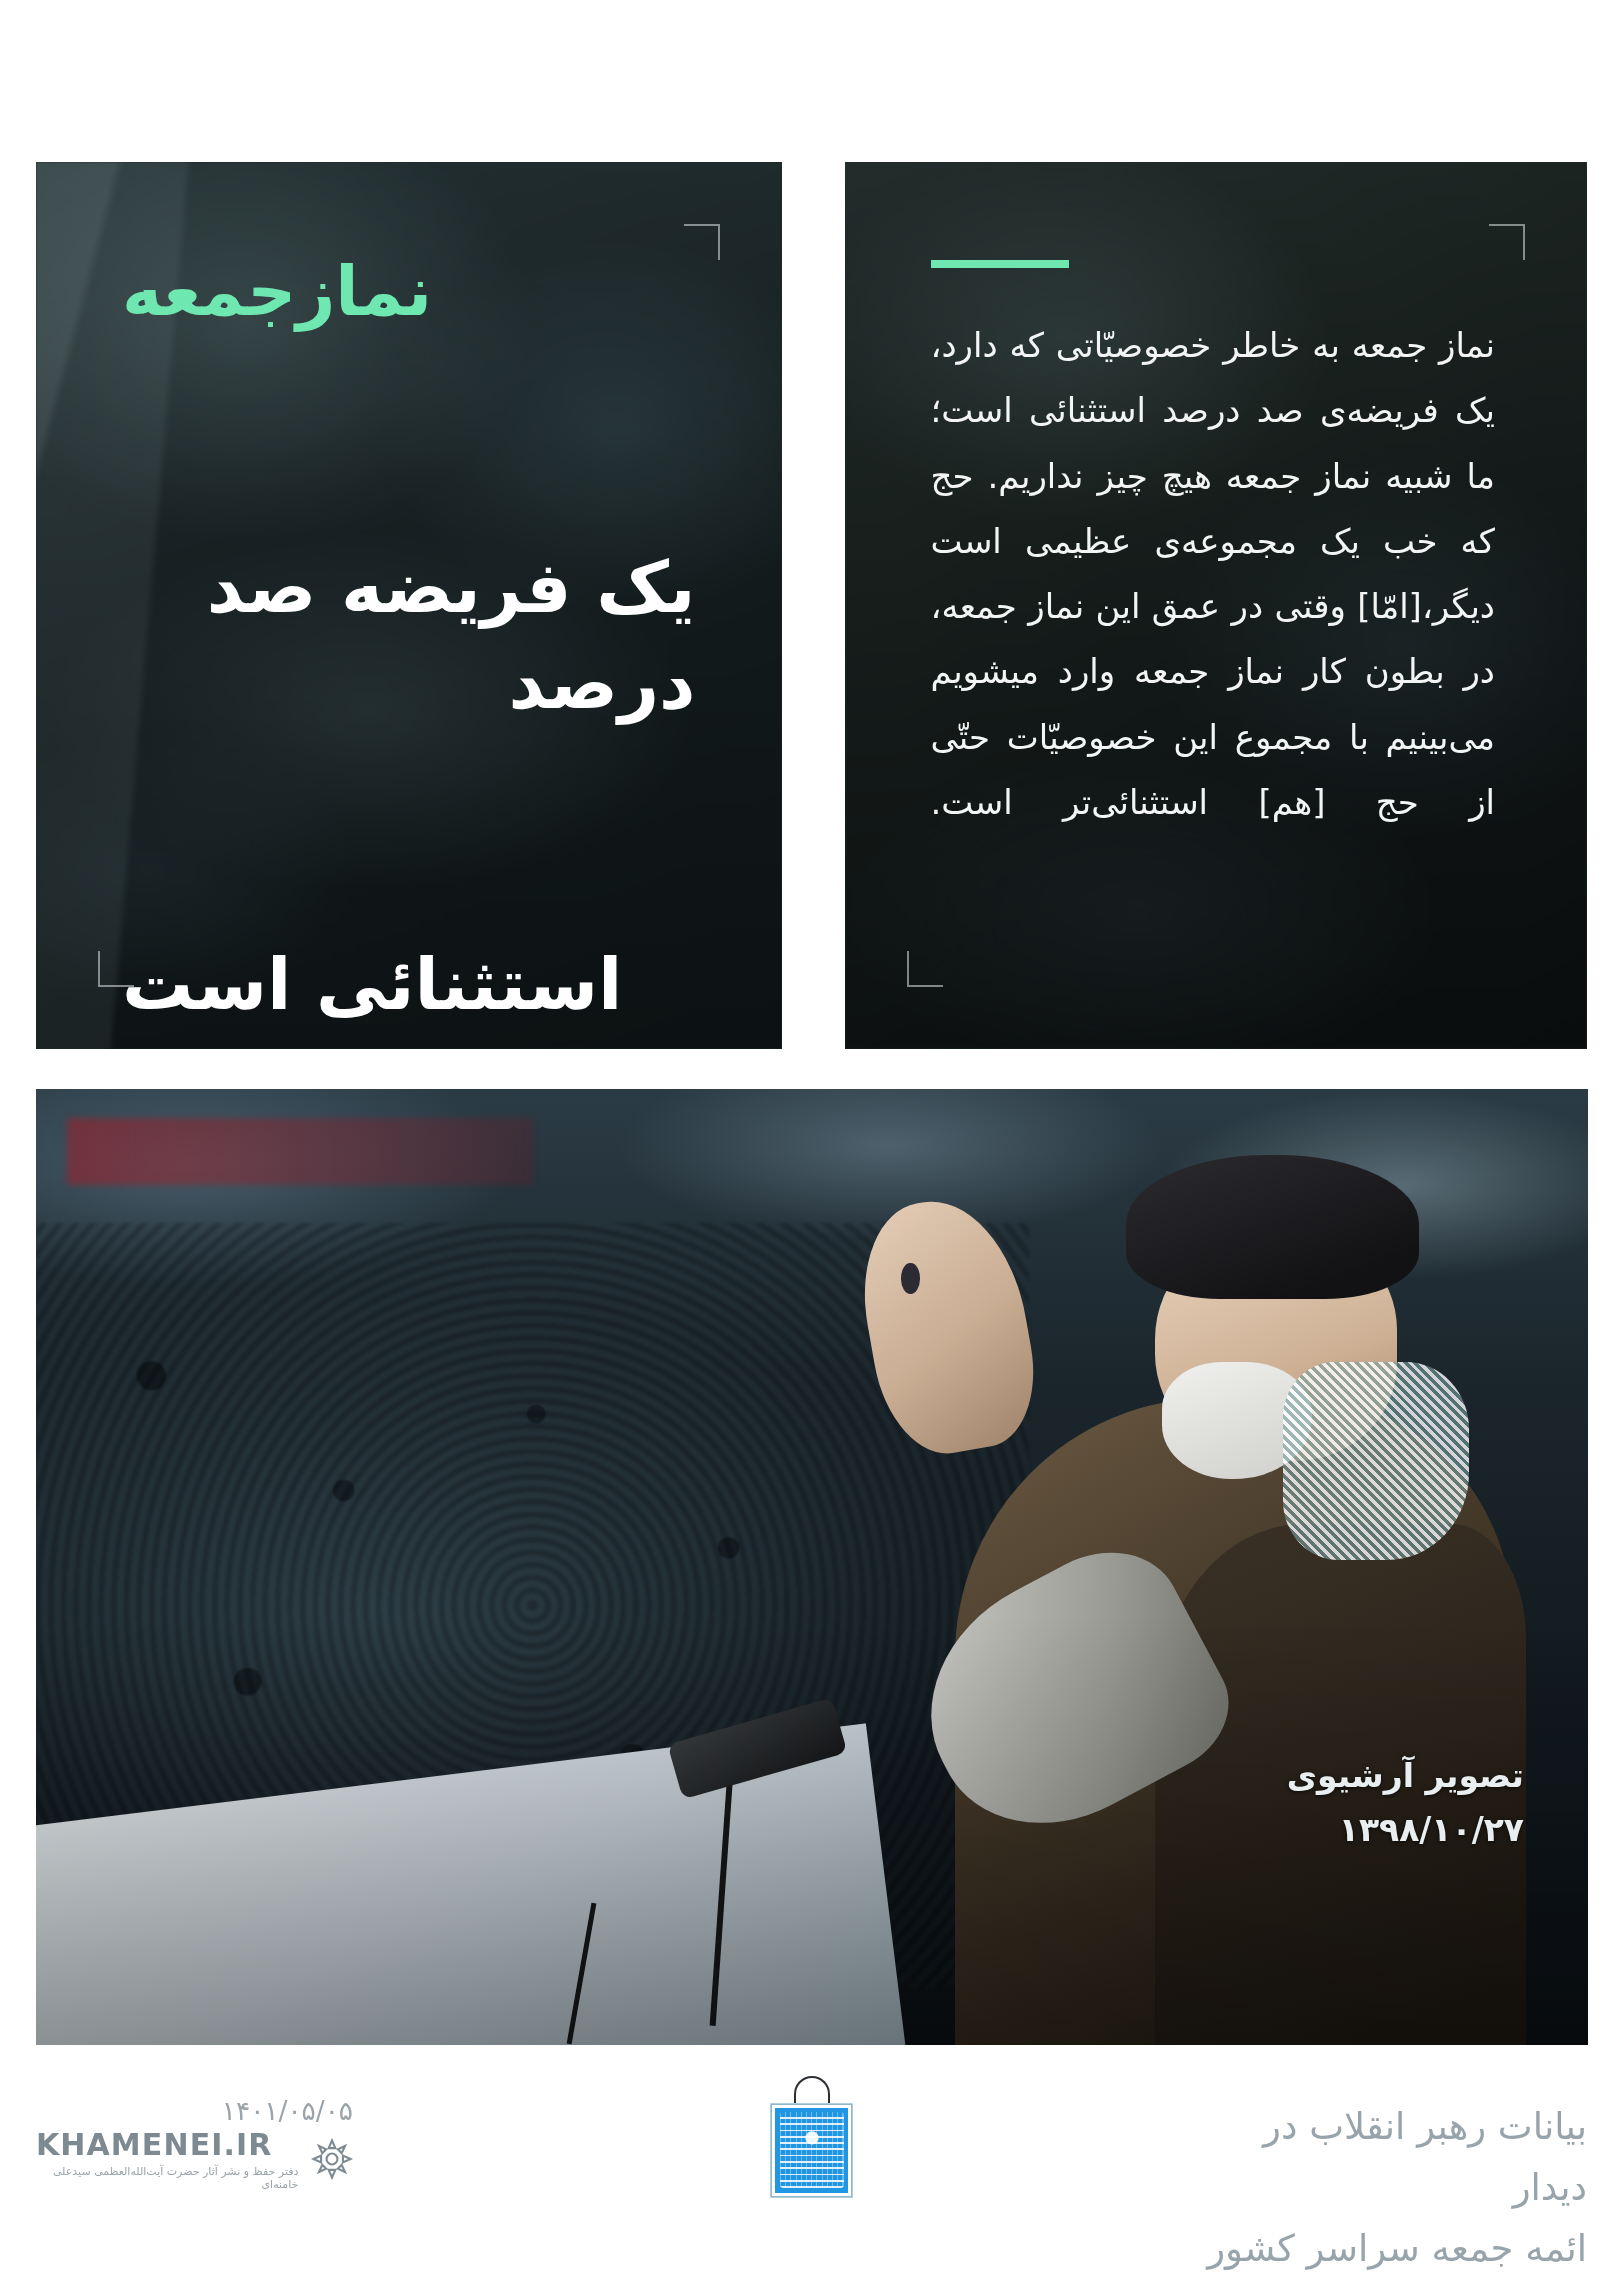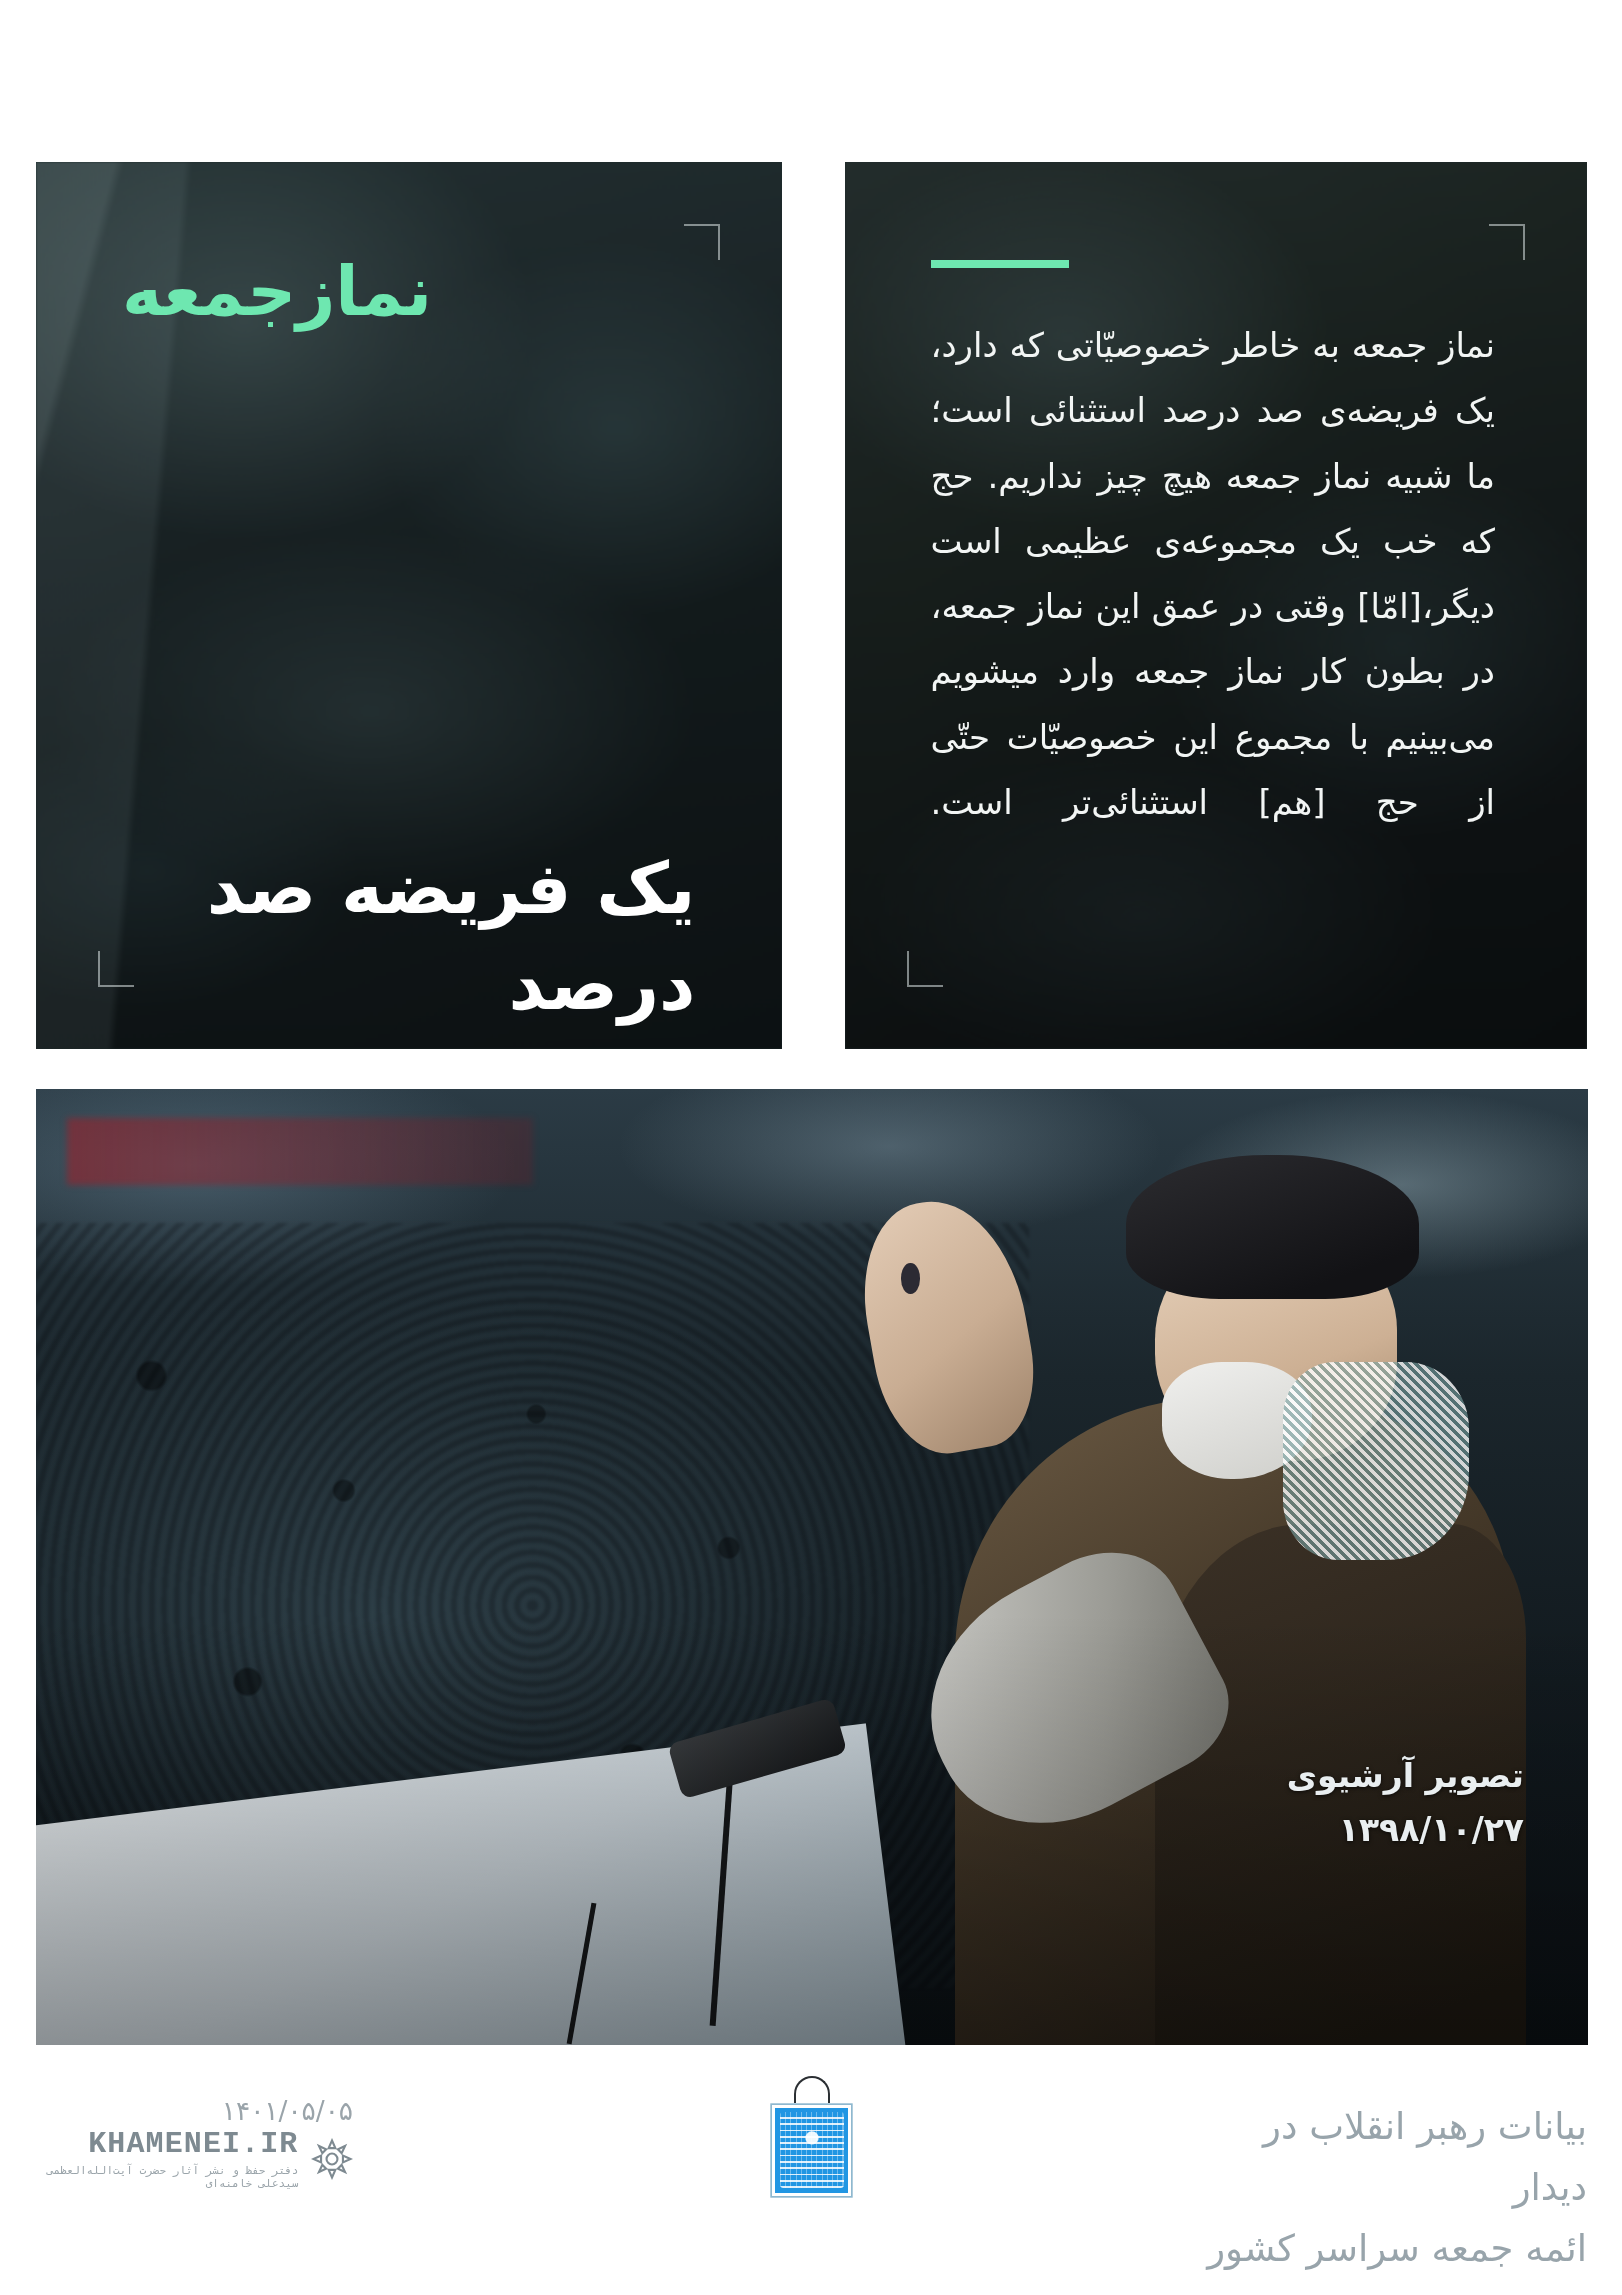--- a/index.html
+++ b/index.html
@@ -387,22 +387,21 @@
     justify-content: flex-end;
   }
   .brand-mark {
     width: 42px;
     height: 42px;
     flex: 0 0 auto;
   }
   .brand-text {
     display: flex;
     flex-direction: column;
-    align-items: flex-start;
-    font-family: Liberation Mono, monospace;
+    align-items: flex-end;
   }
   .brand-name {
     color: #7e8a91;
     font-size: 30px;
     font-weight: bold;
     letter-spacing: 1.1px;
   }
   .brand-sub {
     color: #9aa4aa;
     font-size: 11px;
@@ -457,20 +456,21 @@
 
   <div class="top-row">
 
     <div class="title-panel">
       <div class="title-bg"></div>
       <span class="bracket tr"></span>
       <span class="bracket bl"></span>
       <div class="title-inner">
         <div class="title-line1">نمازجمعه</div>
         <div class="title-line2">یک فریضه صد درصد</div>
+        <div class="title-line3">استثنائی است</div>
       </div>
     </div>
 
     <div class="quote-panel">
       <div class="quote-bg"></div>
       <span class="bracket tr"></span>
       <span class="bracket bl"></span>
       <div class="quote-inner">
         <div class="quote-rule"></div>
         <div class="quote-text">نماز جمعه به خاطر خصوصیّاتی که دارد، یک فریضه‌ی صد درصد استثنائی است؛ ما شبیه نماز جمعه هیچ چیز نداریم. حج که خب یک مجموعه‌ی عظیمی است دیگر،[امّا] وقتی در عمق این نماز جمعه، در بطون کار نماز جمعه وارد میشویم می‌بینیم با مجموع این خصوصیّات حتّی از حج [هم] استثنائی‌تر است.</div>

